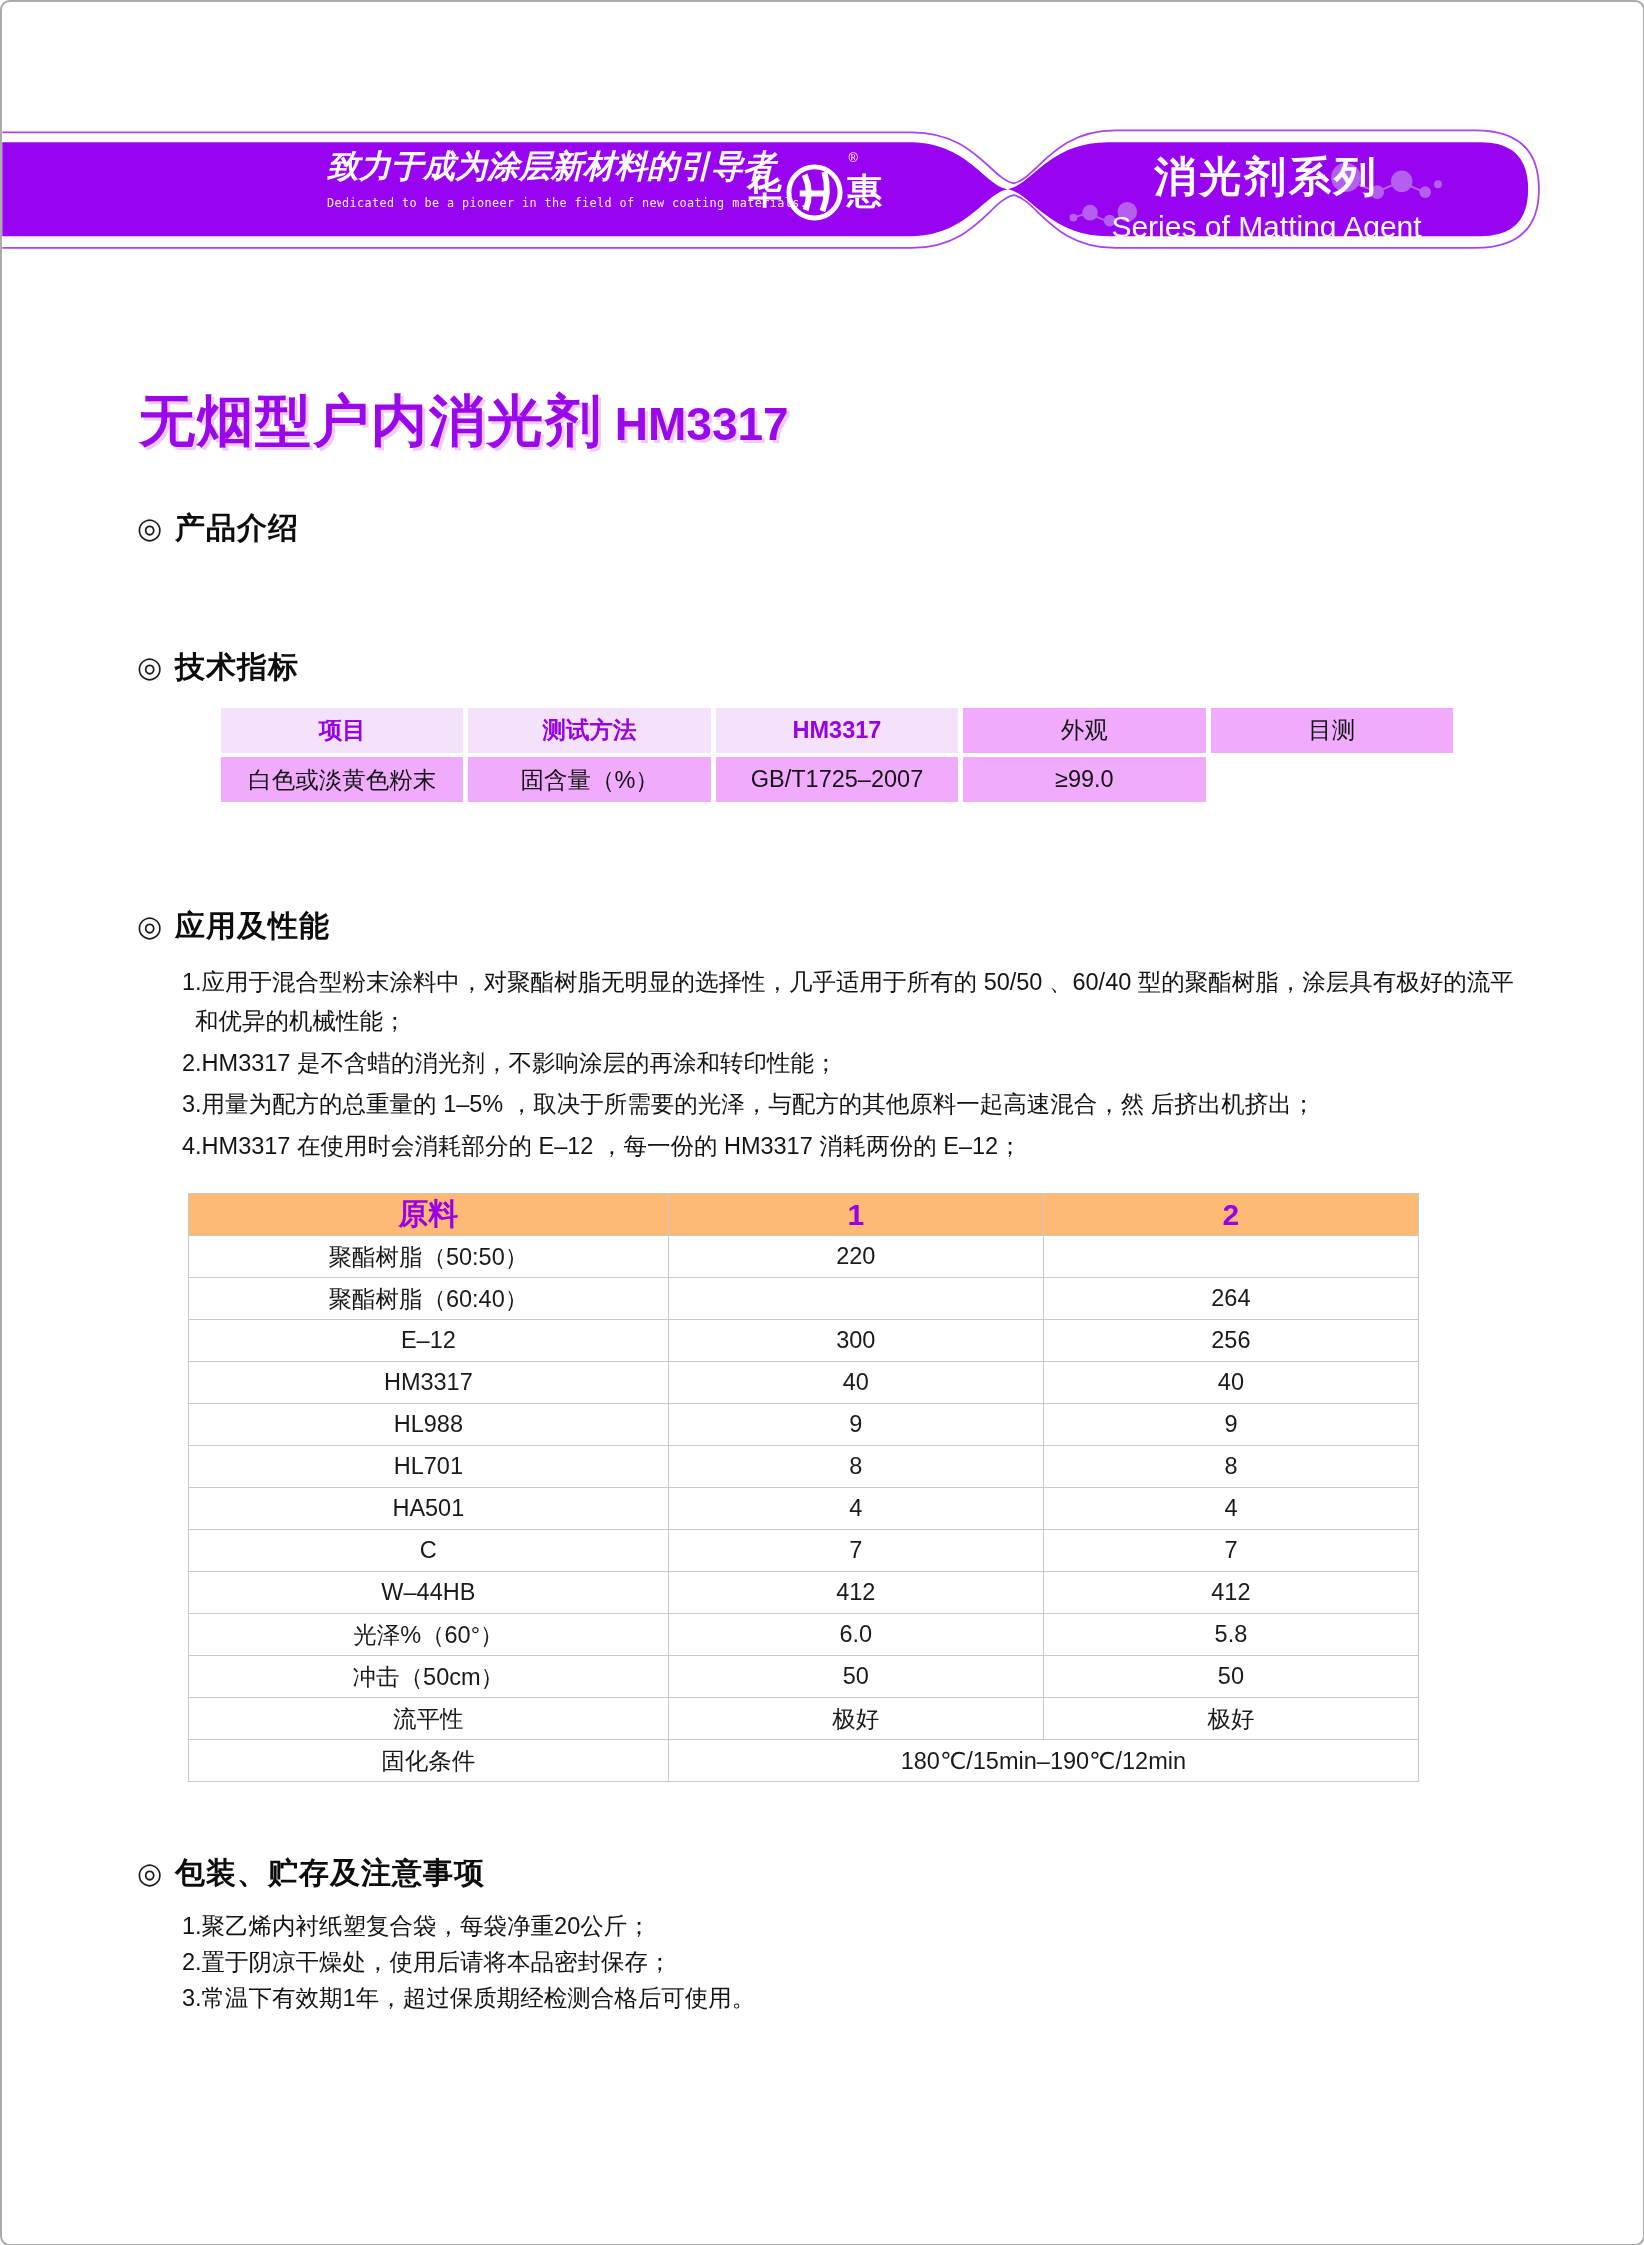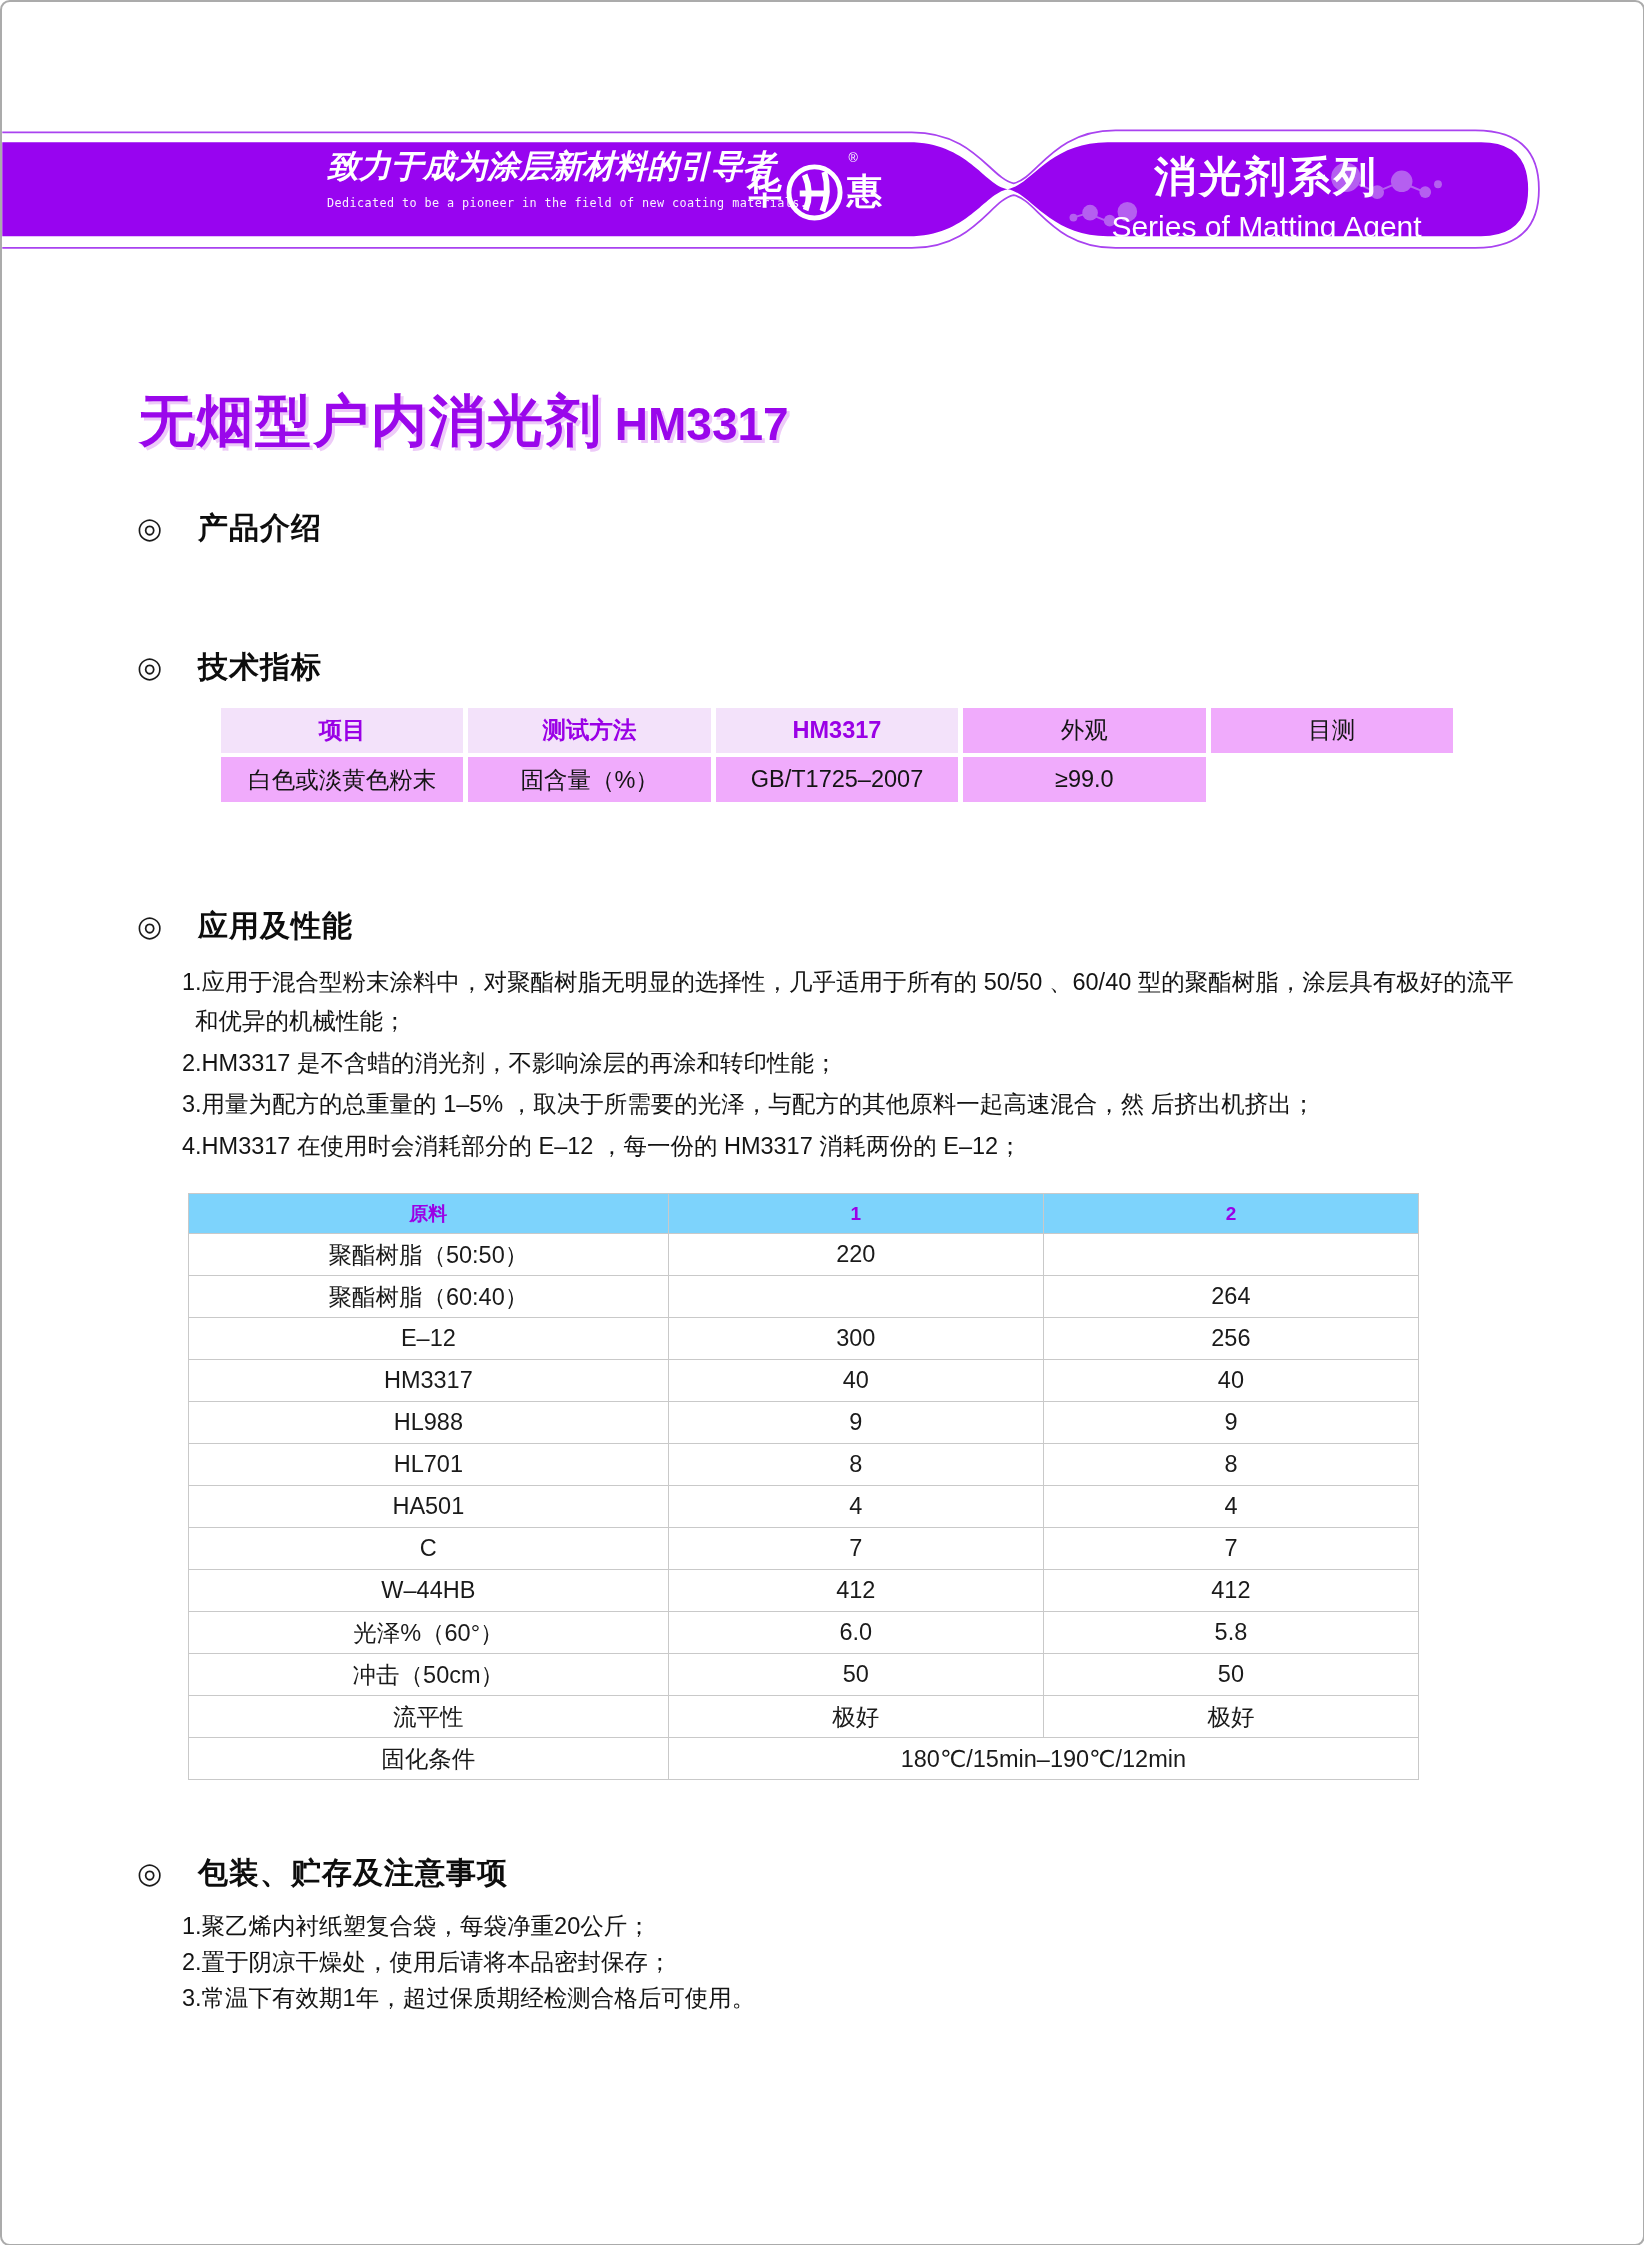--- a/index.html
+++ b/index.html
@@ -25,42 +25,42 @@
   .series-en{font-size:30px;margin-top:4.9px;white-space:nowrap;}
   
   .title{position:absolute;left:137px;top:382px;white-space:nowrap;
     color:#9a07eb;text-shadow:2.9px 2.9px 0 rgba(214,137,240,.45);}
   .title-cn{font-size:56px;font-weight:bold;letter-spacing:2px;}
   .title-code{font-size:46px;font-weight:bold;margin-left:11.8px;}
   
   .section{position:absolute;left:135px;}
   .sec-head{display:flex;align-items:center;}
   .bullet{font-size:29px;color:#1a1a1a;margin-right:12.7px;line-height:1;}
-  .sec-title{font-size:30px;font-weight:bold;color:#0d0d0d;letter-spacing:1px;margin-left:23px;}
+  .sec-title{font-size:30px;font-weight:bold;color:#0d0d0d;letter-spacing:1px;}
   .body-text{margin:14.7px 0 0 41px;width:1318px;font-size:23.5px;line-height:33px;
     white-space:pre-wrap;color:#141414;}
   .sec-intro{top:506px;}
   .sec-tech{top:645px;}
   .sec-app{top:904px;}
   .sec-pack{top:1851px;}
   
   .tech-table{display:grid;grid-template-columns:1fr 1fr 1fr 1fr 1fr;gap:4.9px;
     width:1232px;margin:19.6px 0 0 44px;padding-left:40px;}
   .tech-table .cell{height:45px;display:flex;align-items:center;justify-content:center;
     font-size:23.5px;background:#f0abfc;color:#141414;}
   .tech-table .head{background:#f3e2fa;color:#9a00e6;font-weight:bold;}
   
   .app-list{margin:15.7px 0 0 45px;width:1392px;}
   .list-item{margin:0 0 2.9px 0;font-size:23.5px;line-height:39px;
     white-space:pre-wrap;color:#141414;}
   
   .recipe{position:absolute;left:186px;top:1191px;width:1231px;
     border-collapse:collapse;table-layout:fixed;background:#fff;}
   .recipe th,.recipe td{border:1px solid #c9c9c9;text-align:center;padding:0;}
-  .recipe th{background:#7dd3fc;color:#9a00e6;font-weight:bold;height:39px;font-size:19px;}
+  .recipe th{background:#fdba74;color:#9a00e6;font-weight:bold;height:39px;font-size:30px;}
   .recipe td{height:41px;font-size:23.5px;color:#1a1a1a;}
   
   .pack-list{margin:13.7px 0 0 45px;}
   .pack-list .list-item{line-height:36px;margin:0;}
 </style>
 </head>
 <body>
 
 <div class="page">
 

